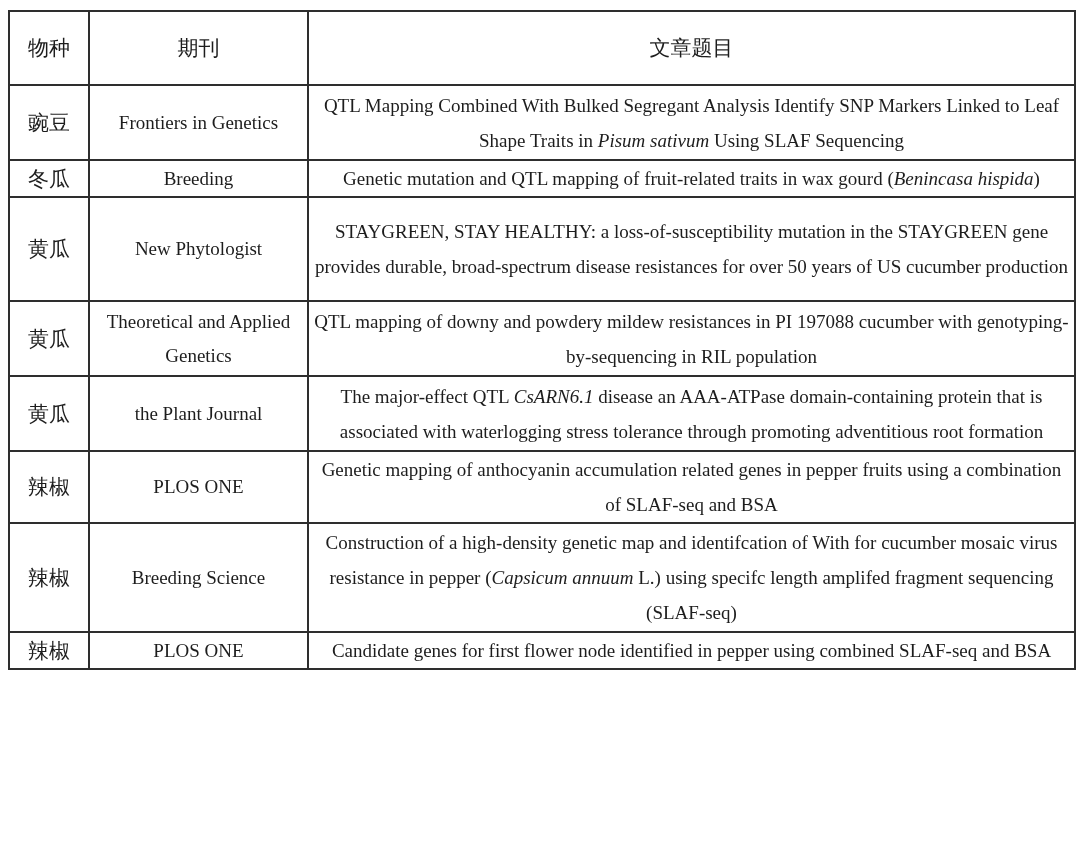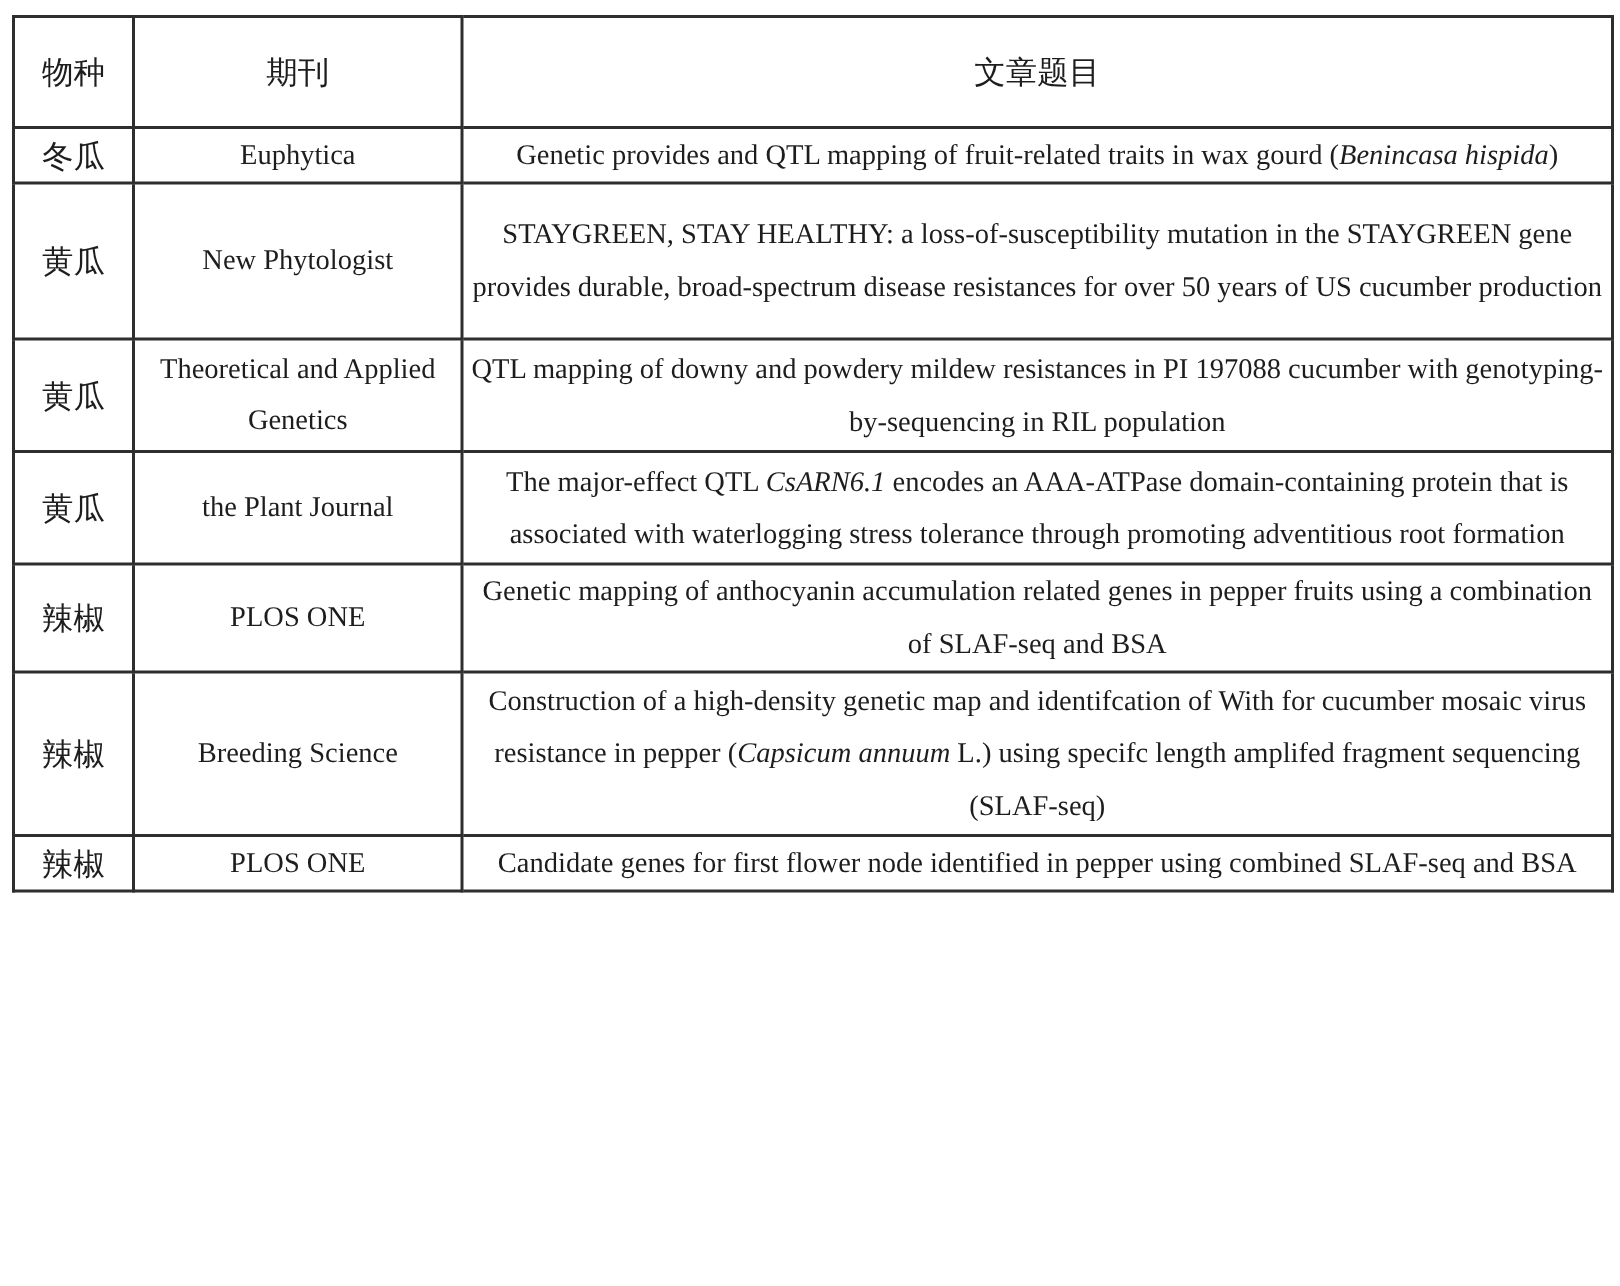--- a/index.html
+++ b/index.html
@@ -66,39 +66,44 @@
       <col style="width:767px">
     </colgroup>
     <thead>
       <tr style="height:74px">
         <th>物种</th>
         <th>期刊</th>
         <th>文章题目</th>
       </tr>
     </thead>
     <tbody>
+      <tr style="height:75px">
+        <td class="species-cell">豌豆</td>
+        <td class="journal-cell">Frontiers in Genetics</td>
+        <td class="title-cell"><span>QTL Mapping Combined With Bulked Segregant Analysis Identify SNP Markers Linked to Leaf Shape Traits in </span><i>Pisum sativum</i><span> Using SLAF Sequencing</span></td>
+      </tr>
       <tr style="height:37px">
         <td class="species-cell">冬瓜</td>
-        <td class="journal-cell">Euphytica</td>
-        <td class="title-cell"><span>Genetic provides and QTL mapping of fruit-related traits in wax gourd (</span><i>Benincasa hispida</i><span>)</span></td>
+        <td class="journal-cell">Breeding</td>
+        <td class="title-cell"><span>Genetic mutation and QTL mapping of fruit-related traits in wax gourd (</span><i>Benincasa hispida</i><span>)</span></td>
       </tr>
       <tr style="height:104px">
         <td class="species-cell">黄瓜</td>
         <td class="journal-cell">New Phytologist</td>
         <td class="title-cell"><span>STAYGREEN, STAY HEALTHY: a loss-of-susceptibility mutation in the STAYGREEN gene provides durable, broad-spectrum disease resistances for over 50 years of US cucumber production</span></td>
       </tr>
       <tr style="height:75px">
         <td class="species-cell">黄瓜</td>
         <td class="journal-cell">Theoretical and Applied Genetics</td>
         <td class="title-cell"><span>QTL mapping of downy and powdery mildew resistances in PI 197088 cucumber with genotyping-by-sequencing in RIL population</span></td>
       </tr>
       <tr style="height:75px">
         <td class="species-cell">黄瓜</td>
         <td class="journal-cell">the Plant Journal</td>
-        <td class="title-cell"><span>The major-effect QTL </span><i>CsARN6.1</i><span> encodes an AAA-ATPase domain-containing protein that is associated with waterlogging stress tolerance through promoting adventitious root formation</span></td>
+        <td class="title-cell"><span>The major-effect QTL </span><i>CsARN6.1</i><span> disease an AAA-ATPase domain-containing protein that is associated with waterlogging stress tolerance through promoting adventitious root formation</span></td>
       </tr>
       <tr style="height:72px">
         <td class="species-cell">辣椒</td>
         <td class="journal-cell">PLOS ONE</td>
         <td class="title-cell"><span>Genetic mapping of anthocyanin accumulation related genes in pepper fruits using a combination of SLAF-seq and BSA</span></td>
       </tr>
       <tr style="height:109px">
         <td class="species-cell">辣椒</td>
         <td class="journal-cell">Breeding Science</td>
         <td class="title-cell"><span>Construction of a high-density genetic map and identifcation of With for cucumber mosaic virus resistance in pepper (</span><i>Capsicum annuum</i><span> L.) using specifc length amplifed fragment sequencing (SLAF-seq)</span></td>

